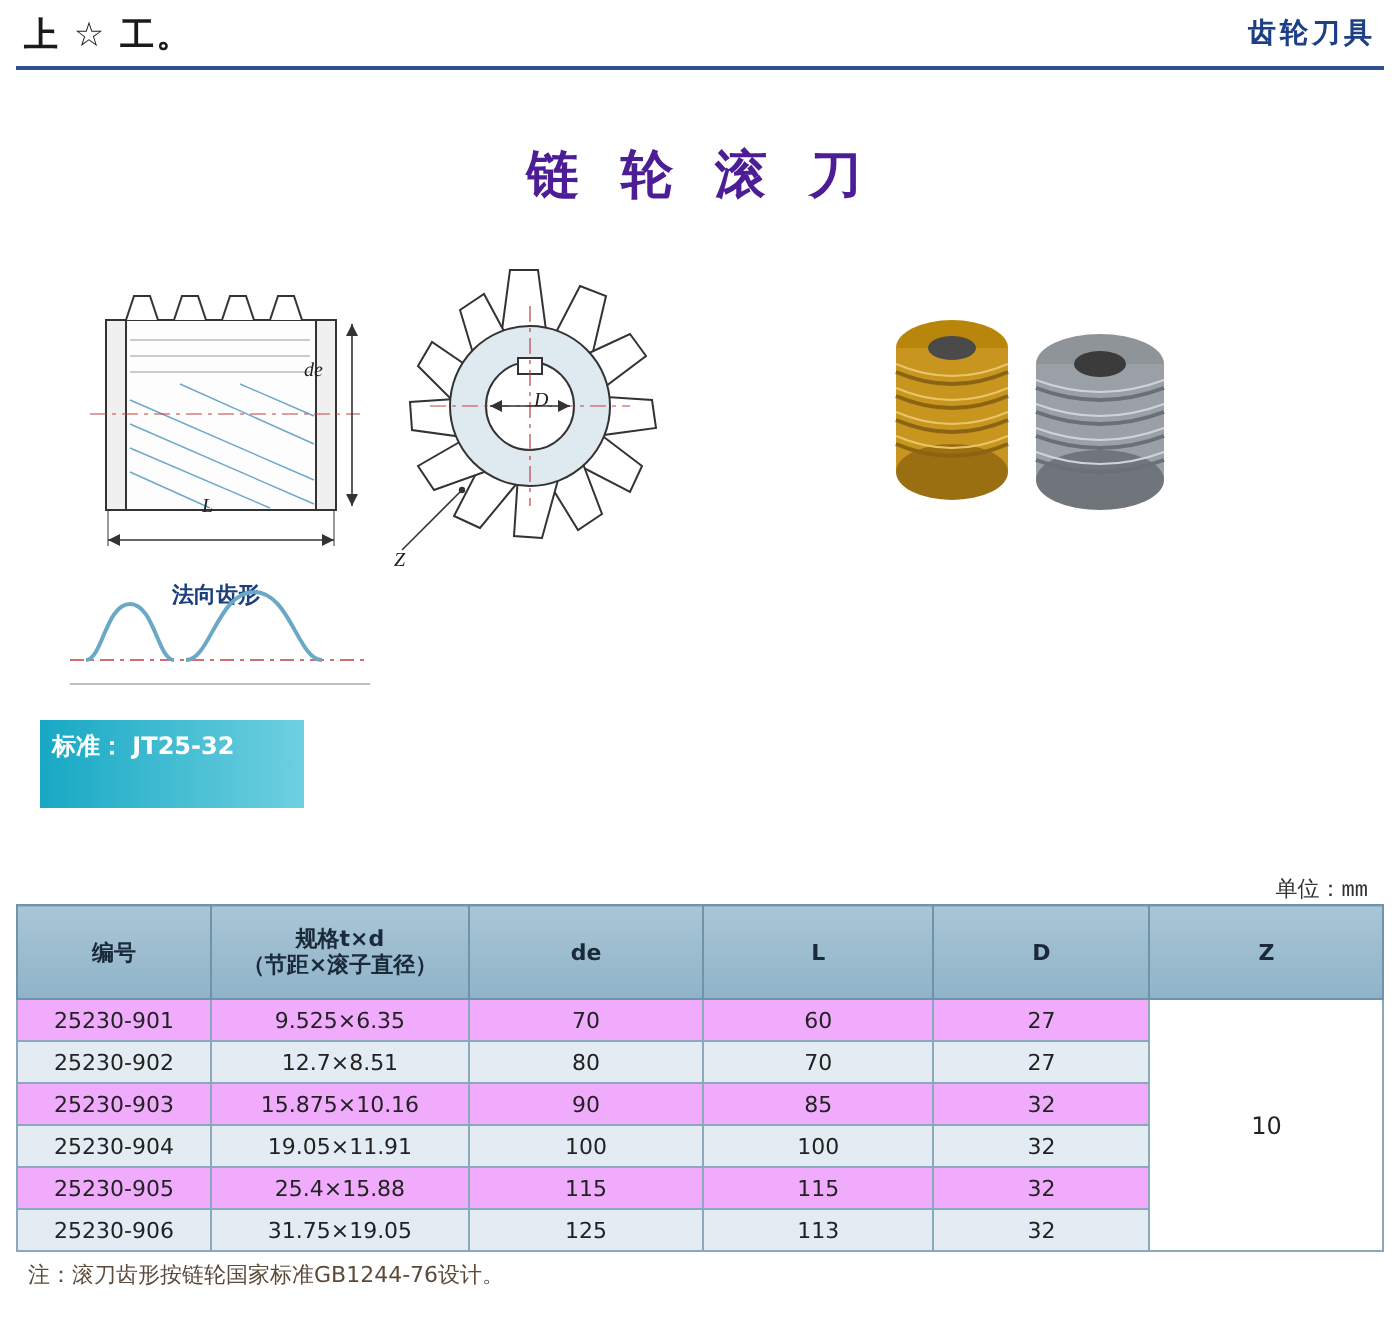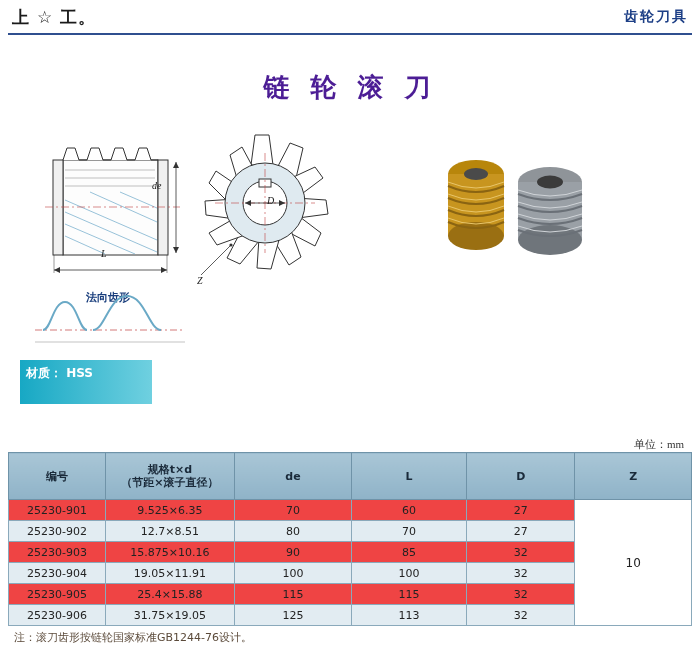--- a/index.html
+++ b/index.html
@@ -95,21 +95,21 @@
     font-family: "DejaVu Sans", sans-serif;
   }
   .spec-box div { line-height: 18px; }
 
   
   .unit-note {
     position: absolute;
     right: 16px; top: 437px;
     font-size: 11px;
     color: #333;
-    font-family: Liberation Serif, serif;
+    font-family: Liberation Mono, monospace;
     margin-left: 12px;
   }
 
   
   .table-wrap {
     position: absolute;
     left: 8px; top: 452px;
     width: 684px;
   }
   table.spec-table {
@@ -126,21 +126,21 @@
     height: 42px;
     text-align: center;
     line-height: 13px;
     padding: 2px 14px;
   }
   table.spec-table td {
     border: 1px solid #8aa9bb;
     text-align: center;
     height: 18px;
     color: #222;
-    background: #ef4444;
+    background: #f0abfc;
   }
   table.spec-table tr:nth-child(even) td { background: #e2ecf2; }
   td.zcell {
     background: #ffffff !important;
     font-size: 12px;
   }
   .col-code  { width: 92px; }
   .col-spec  { width: 120px; }
   .col-de    { width: 120px; }
   .col-l     { width: 120px; }
@@ -301,21 +301,21 @@
           <path d="M78 62 Q110 74 142 62"></path>
           <path d="M78 74 Q110 86 142 74"></path>
           <path d="M78 86 Q110 98 142 86"></path>
         </g>
       </g>
     </svg>
   </div>
 </div>
 
 <div class="spec-box">
-  <div>材质： HSS</div>
+  <div>标准： JT25-32</div>
 </div>
 
 <div class="unit-note">单位：mm</div>
 
 <div class="table-wrap">
   <table class="spec-table">
     <thead>
       <tr>
         <th class="col-code">编号</th>
         <th class="col-spec">

